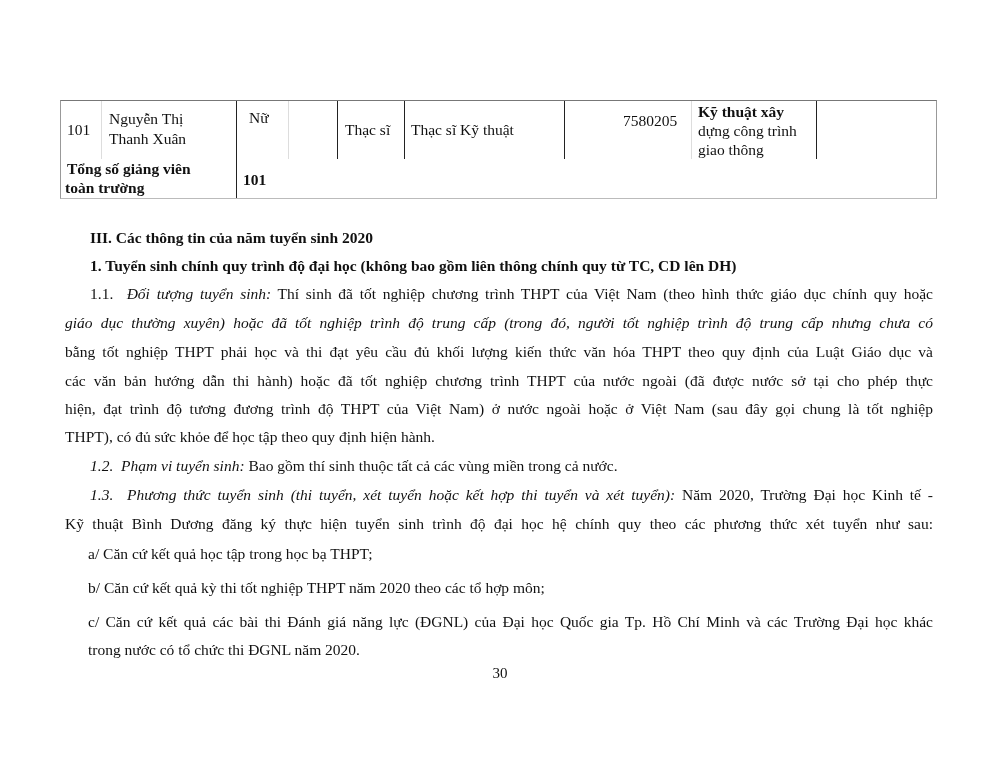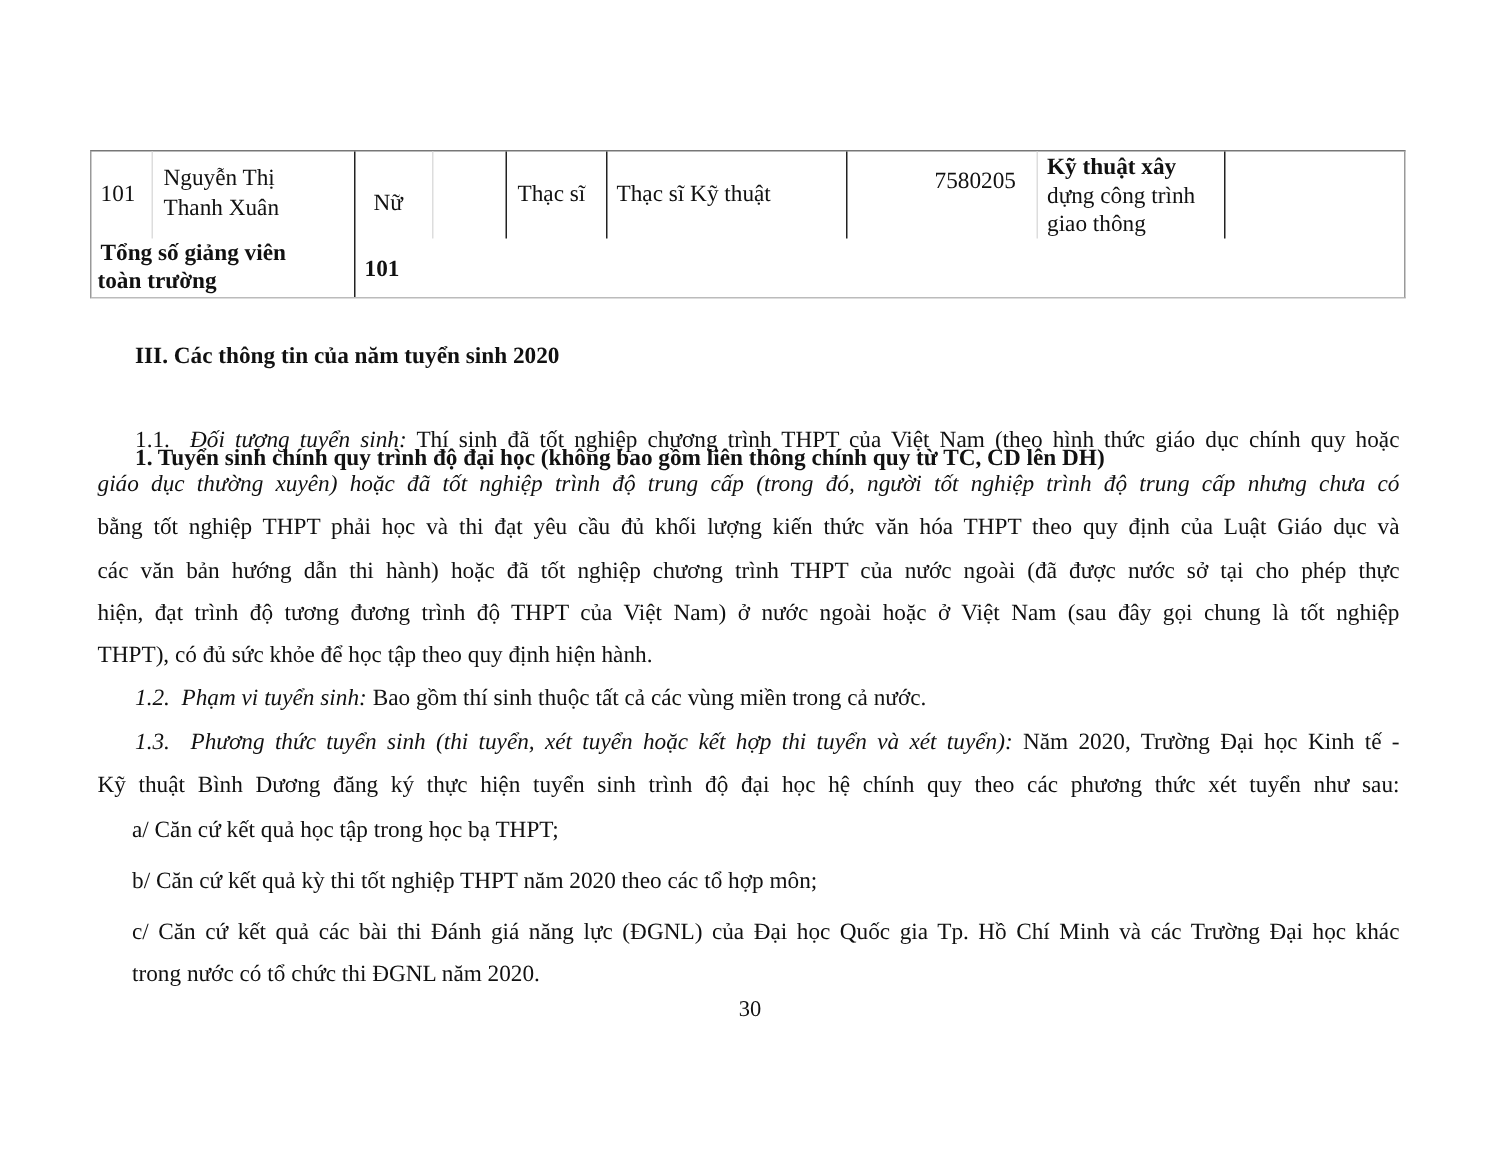--- a/index.html
+++ b/index.html
@@ -38,35 +38,35 @@
   <div class="vline vlight row1" style="left:227px;"></div>
   <div class="vline vdark row1" style="left:276px;"></div>
   <div class="vline vdark row1" style="left:343px;"></div>
   <div class="vline vdark row1" style="left:503px;"></div>
   <div class="vline vlight row1" style="left:630px;"></div>
   <div class="vline vdark row1" style="left:755px;"></div>
 
   <div class="cell" style="left:6px; top:19px;">101</div>
   <div class="cell" style="left:48px; top:8px;">Nguyễn Thị</div>
   <div class="cell" style="left:48px; top:28px;">Thanh Xuân</div>
-  <div class="cell" style="left:188px; top:25px;">Nữ</div>
+  <div class="cell" style="left:188px; top:7px;">Nữ</div>
   <div class="cell" style="left:284px; top:19px;">Thạc sĩ</div>
   <div class="cell" style="left:350px; top:19px;text-align:center;">Thạc sĩ Kỹ thuật</div>
   <div class="cell" style="left:562px; top:10px;">7580205</div>
   <div class="cell" style="left:637px; top:1px;font-weight:bold;">Kỹ thuật xây</div>
   <div class="cell" style="left:637px; top:20px;">dựng công trình</div>
   <div class="cell" style="left:637px; top:39px;">giao thông</div>
 
   <div class="cell bold" style="left:6px; top:58px;">Tổng số giảng viên</div>
   <div class="cell bold" style="left:4px; top:77px;">toàn trường</div>
   <div class="cell bold" style="left:182px; top:69px;">101</div>
 </div>
 
 <div class="para bold" style="top:228px; left:90px;">III. Các thông tin của năm tuyển sinh 2020</div>
-<div class="para bold" style="top:256px; left:90px;margin-top:40px;">1. Tuyển sinh chính quy trình độ đại học (không bao gồm liên thông chính quy từ TC, CD lên DH)</div>
+<div class="para bold" style="top:256px; left:90px;">1. Tuyển sinh chính quy trình độ đại học (không bao gồm liên thông chính quy từ TC, CD lên DH)</div>
 
 <div class="para just" style="top:284px; left:90px; width:843px;">
   <span>1.1.</span>&nbsp;
   <span class="ital">Đối tượng tuyển sinh:</span><span> Thí sinh đã tốt nghiệp chương trình THPT của Việt Nam (theo hình thức giáo dục chính quy hoặc</span>
 </div>
 <div class="para just" style="top:313px;font-style:italic;">giáo dục thường xuyên) hoặc đã tốt nghiệp trình độ trung cấp (trong đó, người tốt nghiệp trình độ trung cấp nhưng chưa có</div>
 <div class="para just" style="top:342px;">bằng tốt nghiệp THPT phải học và thi đạt yêu cầu đủ khối lượng kiến thức văn hóa THPT theo quy định của Luật Giáo dục và</div>
 <div class="para just" style="top:371px;">các văn bản hướng dẫn thi hành) hoặc đã tốt nghiệp chương trình THPT của nước ngoài (đã được nước sở tại cho phép thực</div>
 <div class="para just" style="top:399px;">hiện, đạt trình độ tương đương trình độ THPT của Việt Nam) ở nước ngoài hoặc ở Việt Nam (sau đây gọi chung là tốt nghiệp</div>
 <div class="para" style="top:427px;">THPT), có đủ sức khỏe để học tập theo quy định hiện hành.</div>

